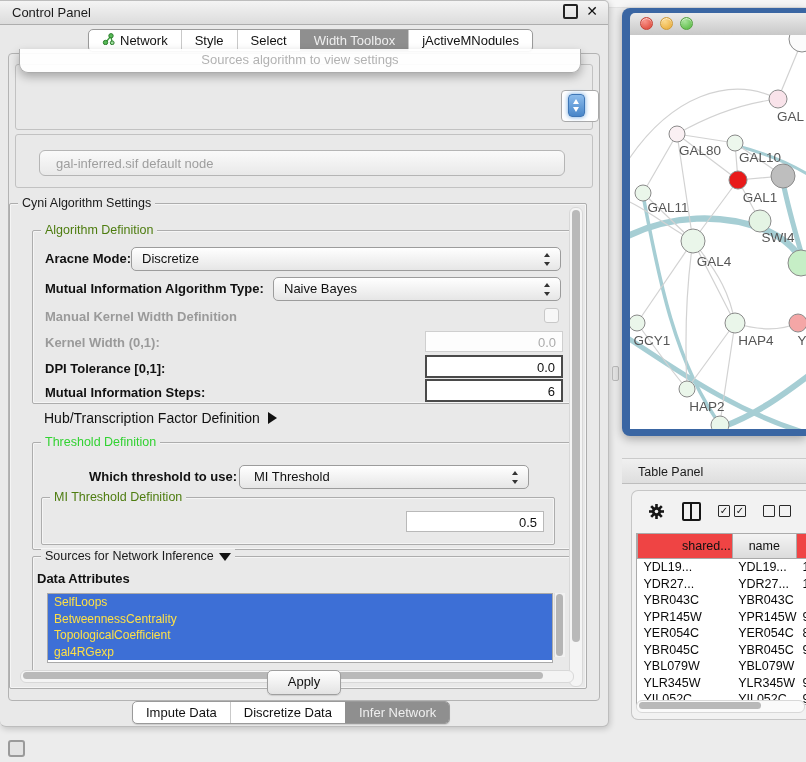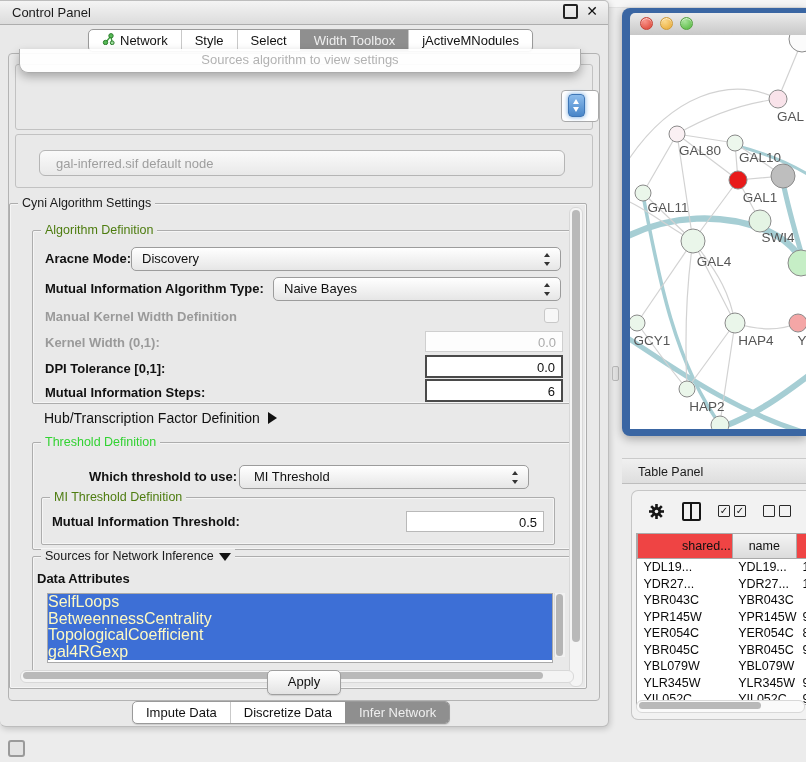--- a/index.html
+++ b/index.html
@@ -116,21 +116,21 @@
   .tfield.strong{border:2px solid #4a4a4a;height:23px;}
   .tfield.dis{color:#ABABAB;border-color:#CFCFCF;background:#FDFDFD;}
 
   .checkbox{position:absolute;width:13px;height:13px;border:1.5px solid #C8C8C8;border-radius:3px;background:#F7F7F7;}
 
   .tri-right{display:inline-block;width:0;height:0;border-top:6px solid transparent;border-bottom:6px solid transparent;border-left:9px solid #111;vertical-align:-1px;margin-left:8px;}
   .tri-down{display:inline-block;width:0;height:0;border-left:6px solid transparent;border-right:6px solid transparent;border-top:8px solid #111;vertical-align:-1px;margin-left:5px;}
 
   
   .attr-list{position:absolute;left:14px;top:36px;width:504px;height:68px;background:#FFF;border:1px solid #A9A9A9;overflow:hidden;}
-  .attr-item{height:16.5px;line-height:16.5px;font-size:16px;color:#fef9c3;background:#3D6FD6;}
+  .attr-item{height:16.5px;line-height:16.5px;font-size:12px;color:#fde047;background:#3D6FD6;padding-left:6px;}
   .attr-vscroll{position:absolute;right:1px;top:1px;width:10px;height:64px;background:#F2F2F2;border-left:1px solid #DDD;}
   .attr-vscroll .thumb{position:absolute;left:1px;top:1px;width:7px;height:62px;background:#B5B5B5;border-radius:4px;}
 
   
   .vscroll{position:absolute;right:3px;top:3px;width:12px;height:478px;background:#F4F4F4;border:1px solid #D8D8D8;border-radius:6px;}
   .vscroll .thumb{position:absolute;left:1.5px;top:2px;width:8px;height:432px;background:#B9B9B9;border-radius:5px;}
   .hscroll{position:absolute;left:10px;bottom:5px;width:552px;height:11px;background:#F4F4F4;border:1px solid #D8D8D8;border-radius:6px;}
   .hscroll .thumb{position:absolute;left:2px;top:1px;height:7px;width:520px;background:#B9B9B9;border-radius:4px;}
 
   
@@ -248,21 +248,21 @@
     </div>
 
     <div class="group settings-group">
       <span class="legend">Cyni Algorithm Settings</span>
 
       <div class="group algdef-group">
         <span class="legend blue">Algorithm Definition</span>
 
         <span class="lbl b" style="left:12px;top:20px;">Aracne Mode:</span>
         <div class="combo" style="left:98px;top:16px;width:430px;">
-          <span>Discovery</span>
+          <span>Discretize</span>
           <span class="arrows"></span>
         </div>
 
         <span class="lbl b" style="left:12px;top:50px;">Mutual Information Algorithm Type:</span>
         <div class="combo" style="left:240px;top:46px;width:288px;">
           <span>Naive Bayes</span>
           <span class="arrows"></span>
         </div>
 
         <span class="lbl dis" style="left:12px;top:78px;">Manual Kernel Width Definition</span>
@@ -286,21 +286,20 @@
         <span class="legend green">Threshold Definition</span>
 
         <span class="lbl b" style="left:56px;top:26px;">Which threshold to use:</span>
         <div class="combo" style="left:206px;top:22px;width:290px;padding-left:14px;">
           <span>MI Threshold</span>
           <span class="arrows"></span>
         </div>
 
         <div class="group midef-group">
           <span class="legend blue">MI Threshold Definition</span>
-          <span class="lbl b" style="left:10px;top:16px;">Mutual Information Threshold:</span>
           <div class="tfield" style="right:10px;top:13px;width:138px;">0.5</div>
         </div>
       </div>
 
       <div class="group sources-group">
         <span class="legend">
           <span>Sources for Network Inference</span><span class="tri-down"></span>
         </span>
         <span class="lbl b" style="left:4px;top:14px;">Data Attributes</span>
         <div class="attr-list" id="attr-list">

